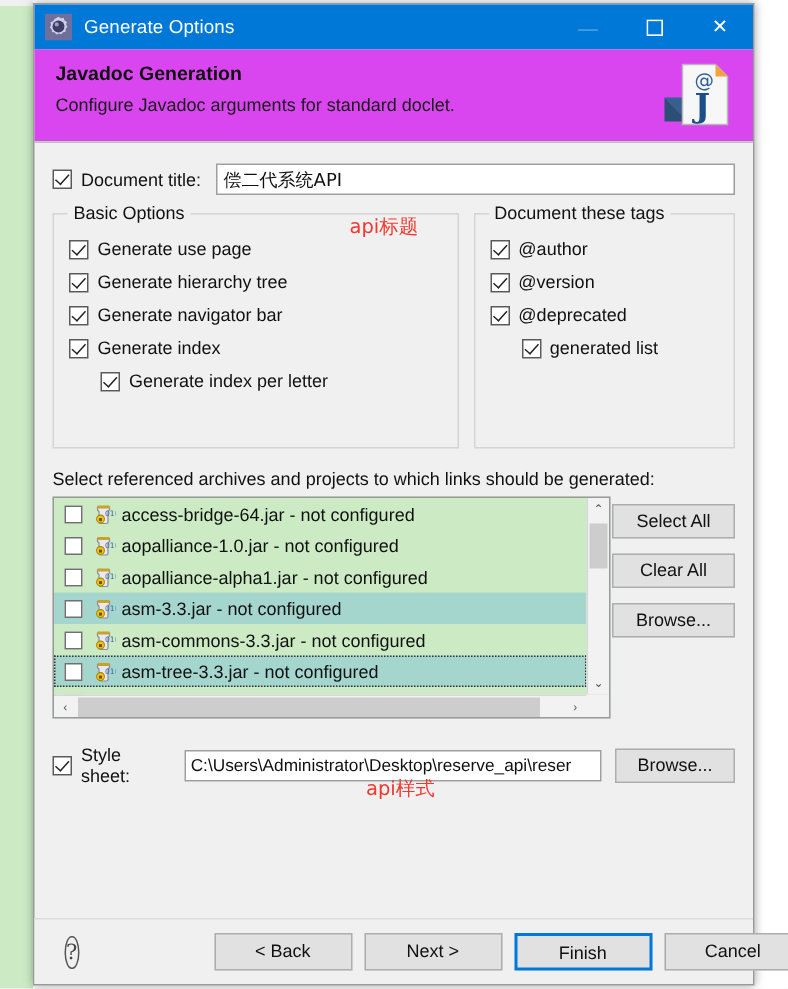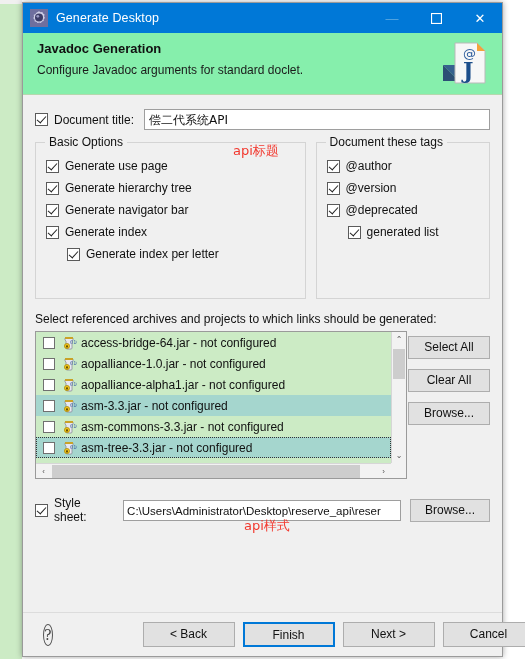--- a/index.html
+++ b/index.html
@@ -58,21 +58,21 @@
     display: flex; align-items: center; justify-content: center;
     color: #ffffff;
     font-size: 13px;
   }
   #win-controls { position: absolute; right: 0; top: 0; display: flex; }
   #btn-min { color: #5aa8e0; }
 
   
   #banner {
     height: 62px;
-    background: #86efac;
+    background: #d946ef;
     border-bottom: 1px solid #b5d8ad;
     position: relative;
     padding: 8px 0 0 14px;
   }
   #banner-title {
     font-size: 13px;
     font-weight: bold;
     color: #111;
     margin-bottom: 7px;
   }
@@ -337,21 +337,21 @@
 
   <div id="titlebar">
     <div id="title-icon">
       <svg viewBox="0 0 18 18" width="18" height="18">
         <rect x="0" y="0" width="18" height="18" fill="#6f6f9e"></rect>
         <path d="M9 2.2 L10.6 3.2 L12.4 2.9 L13 4.6 L14.6 5.6 L14.1 7.3 L14.9 9 L13.7 10.3 L13.7 12.1 L12 12.5 L10.9 13.9 L9.2 13.4 L7.6 14 L6.5 12.7 L4.7 12.4 L4.5 10.6 L3.3 9.3 L4 7.6 L3.7 5.8 L5.4 5.2 L6.4 3.7 Z" fill="#cfcfe6"></path>
         <circle cx="9" cy="8.6" r="4" fill="#3c3c66"></circle>
         <circle cx="7.8" cy="7.3" r="1.4" fill="#9a9ac4"></circle>
       </svg>
     </div>
-    <span id="title-text">Generate Desktop</span>
+    <span id="title-text">Generate Options</span>
     <div id="win-controls">
       <div class="win-btn" id="btn-min">—</div>
       <div class="win-btn">
         <svg width="11" height="11" viewBox="0 0 11 11">
             <rect x="0.5" y="0.5" width="10" height="10" fill="none" stroke="#ffffff" stroke-width="1.2"></rect>
           </svg>
       </div>
       <div class="win-btn">✕</div>
     </div>
   </div>
@@ -560,18 +560,18 @@
     </div>
   </div>
 
   <div class="annot" id="annot-title">api标题</div>
   <div class="annot" id="annot-style">api样式</div>
 
   <div id="footer">
     <div id="help-icon">?</div>
     <div id="footer-buttons">
       <div class="btn">&lt; Back</div>
+      <div class="btn">Next &gt;</div>
       <div class="btn default">Finish</div>
-      <div class="btn">Next &gt;</div>
       <div class="btn">Cancel</div>
     </div>
   </div>
 </div>
 
 </body></html>

